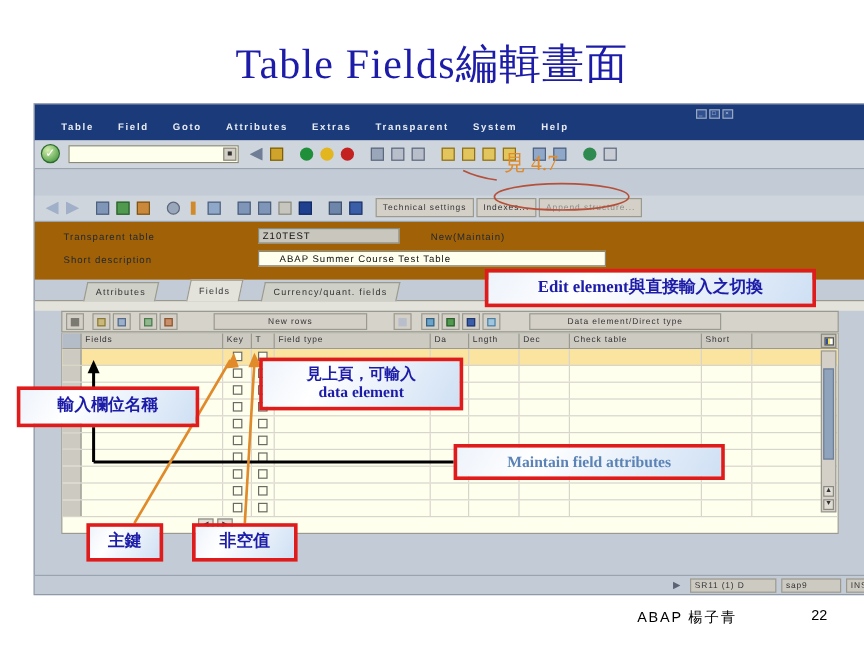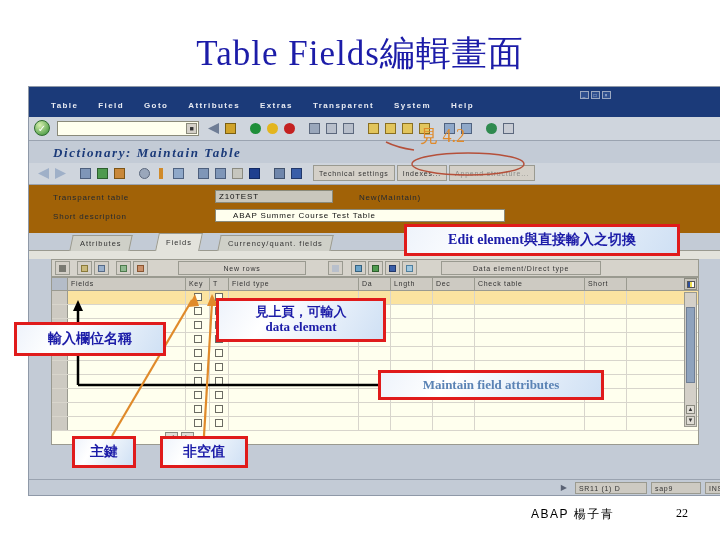--- a/index.html
+++ b/index.html
@@ -303,21 +303,21 @@
   
   #footer-author {
     position:absolute; left:531px; top:506px;
     font-size:12px; color:#000;
     font-family:"Liberation Sans", sans-serif;
     letter-spacing:1.5px;
   }
   #footer-page {
     position:absolute; left:676px; top:506px;
     font-size:12px; color:#000;
-    font-family:Liberation Serif, serif;
+    font-family:Liberation Sans, sans-serif;
   }
 </style>
 </head>
 <body>
 
 <div id="slide-title">Table Fields編輯畫面</div>
 
 <div id="sap-window">
 
   <div class="sap-menubar">
@@ -393,21 +393,20 @@
       <span class="tb-sep"></span>
       <span class="tbi">
           <i style="background:#2f8a4f;border-radius:50%"></i>
         </span>
       <span class="tbi">
           <i style="background:#c8ccd4;border:1px solid #5c687d"></i>
         </span>
     </div>
   </div>
 
-  <div class="scr-title">Dictionary: Maintain Table</div>
 
   <div class="app-toolbar">
     <div class="inner">
       <span class="tbi">
           <i style="background:#9fb0c8;clip-path:polygon(100% 0,100% 100%,0 50%)"></i>
         </span>
       <span class="tbi">
           <i style="background:#9fb0c8;clip-path:polygon(0 0,0 100%,100% 50%)"></i>
         </span>
       <span class="tb-sep"></span>
@@ -727,21 +726,21 @@
   <line x1="112" y1="436" x2="192" y2="300" stroke="#e08a2a" stroke-width="2.2"></line>
   <polygon points="195,294 188,307 199,306" fill="#e08a2a"></polygon>
 
   <line x1="204" y1="436" x2="212" y2="302" stroke="#e08a2a" stroke-width="2.2"></line>
   <polygon points="212,294 207,306 218,306" fill="#e08a2a"></polygon>
 
   <ellipse cx="468" cy="164" rx="56" ry="11" fill="none" stroke="#b5503a" stroke-width="1.4"></ellipse>
   <path d="M414,150 C400,148 392,145 386,142" fill="none" stroke="#b5503a" stroke-width="1.4"></path>
 </svg>
 
-<div id="note-see42">見 4.2</div>
+<div id="note-see42">見 4.7</div>
 
 <div class="callout" id="callout-data-element">Edit element與直接輸入之切換</div>
 
 <div class="callout" id="callout-see-prev">
   <div>
     <div>見上頁，可輸入</div>
     <div>data element</div>
   </div>
 </div>
 

